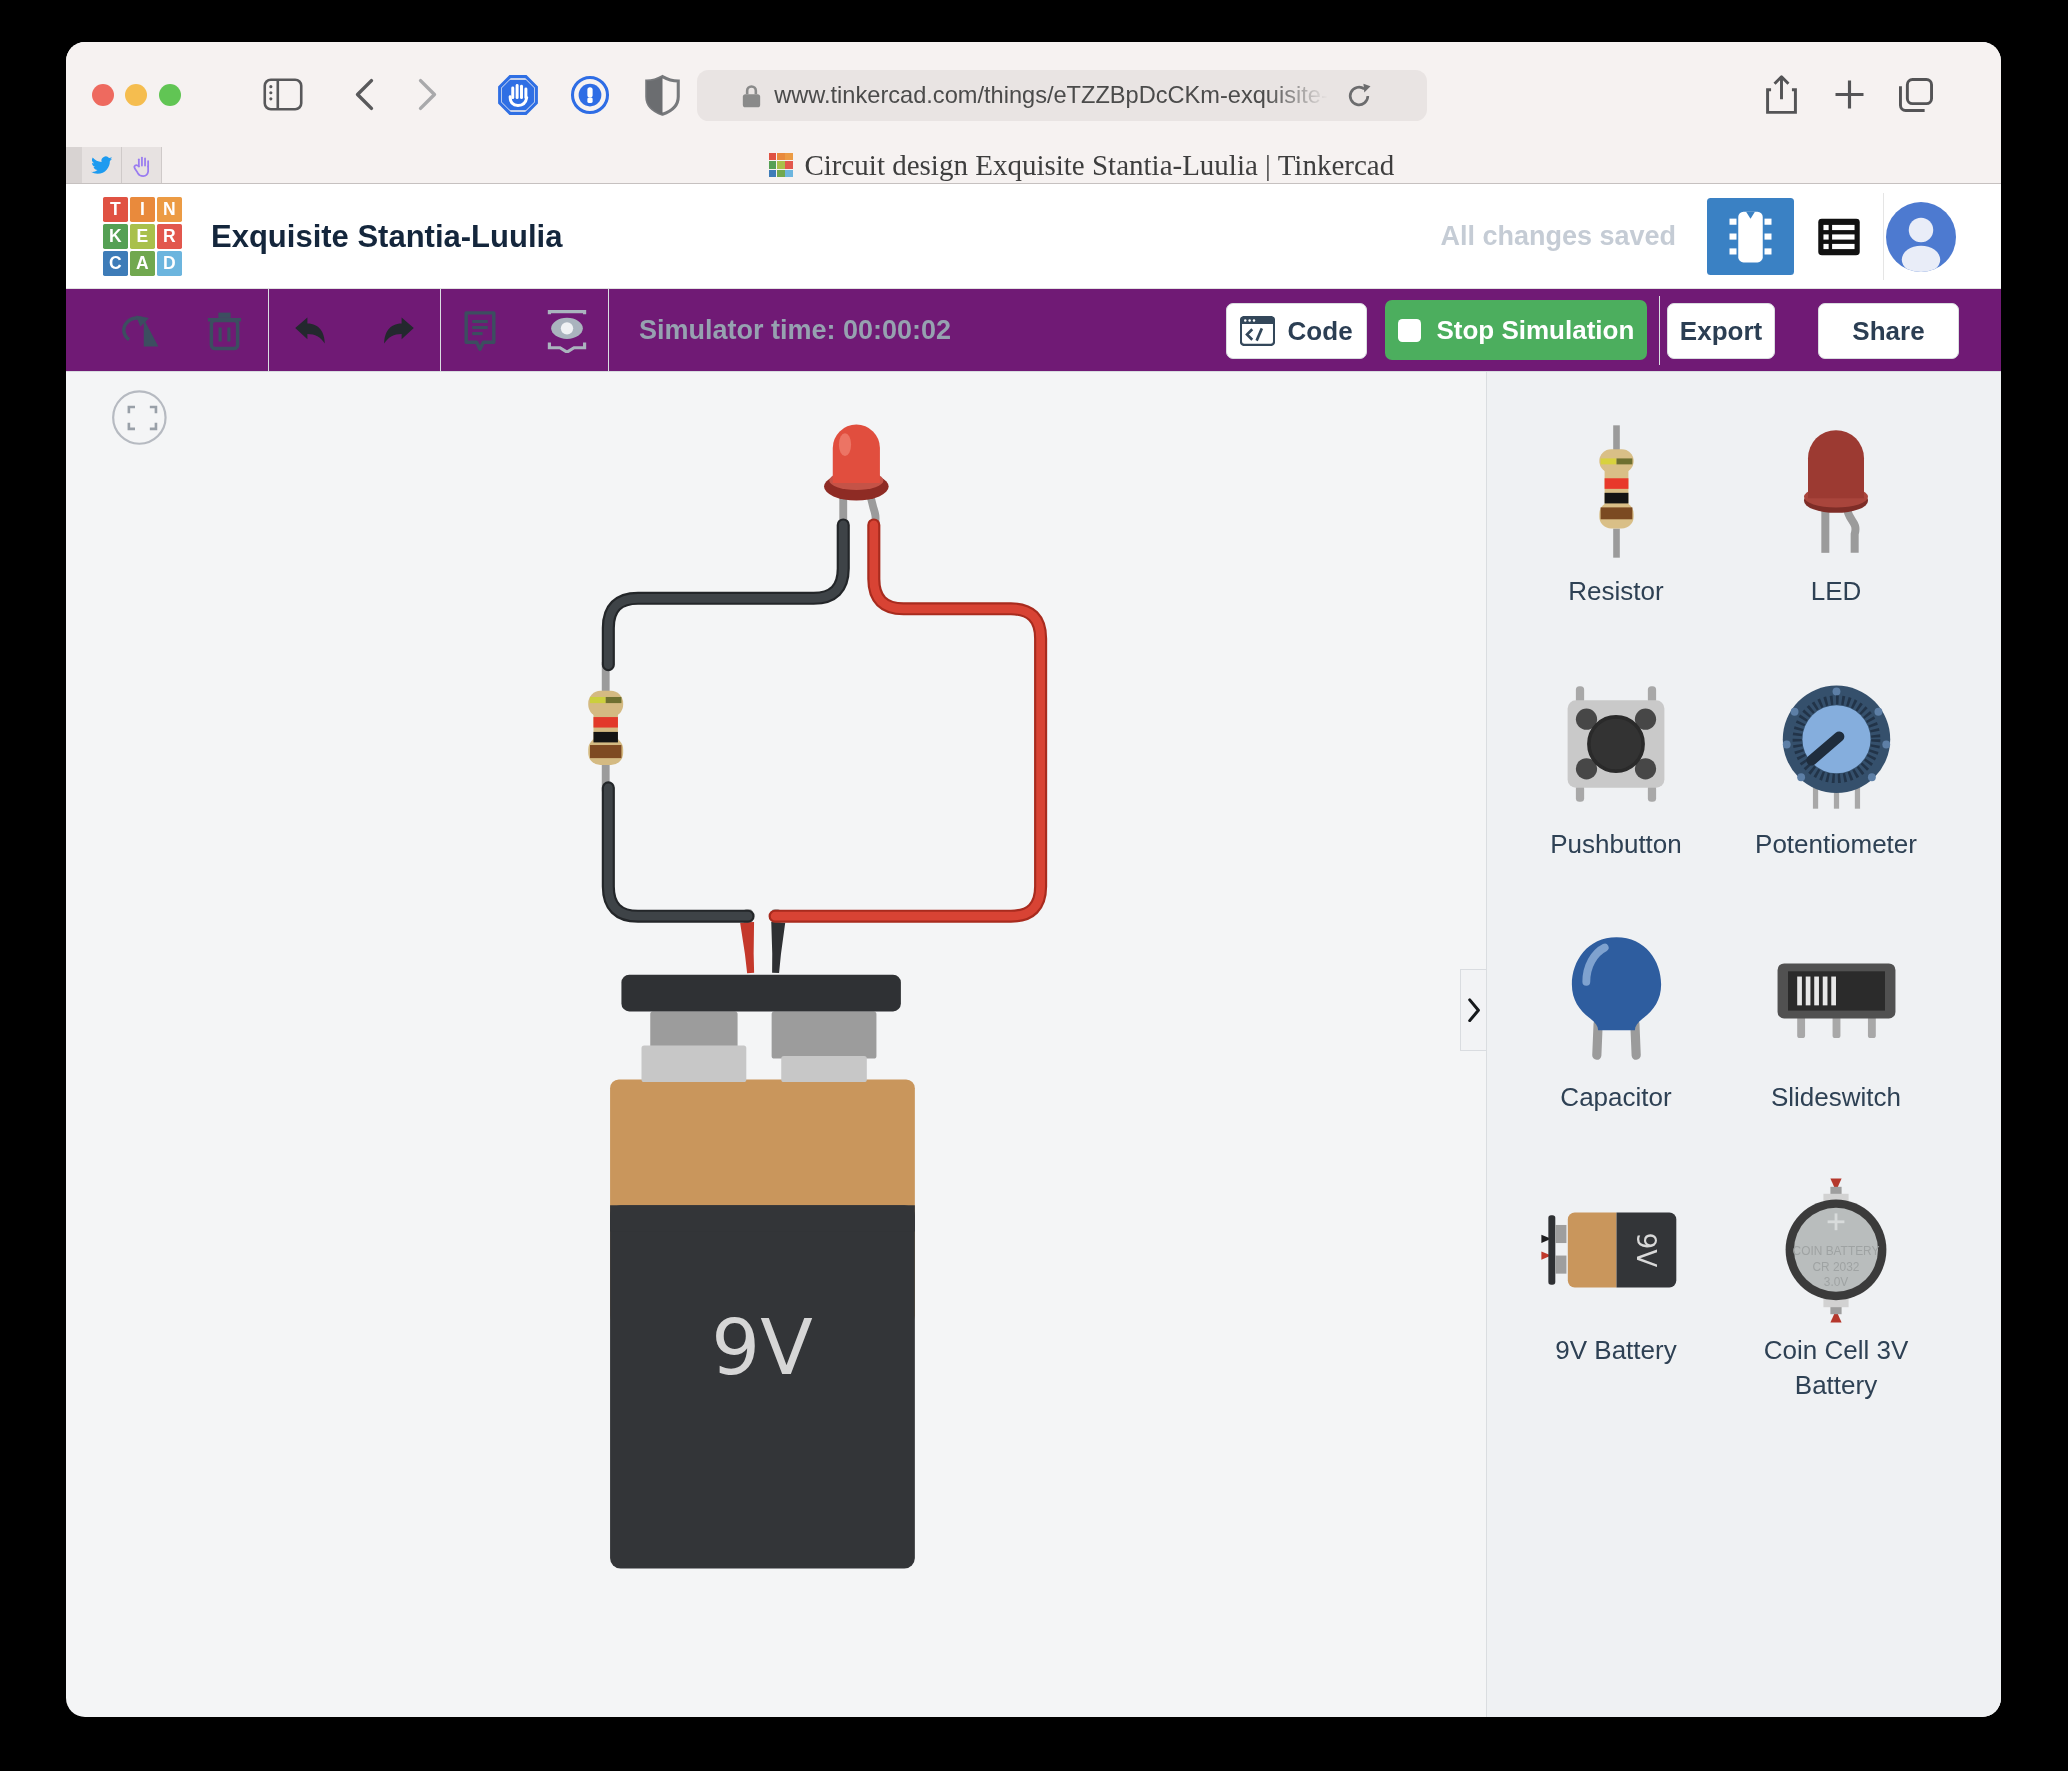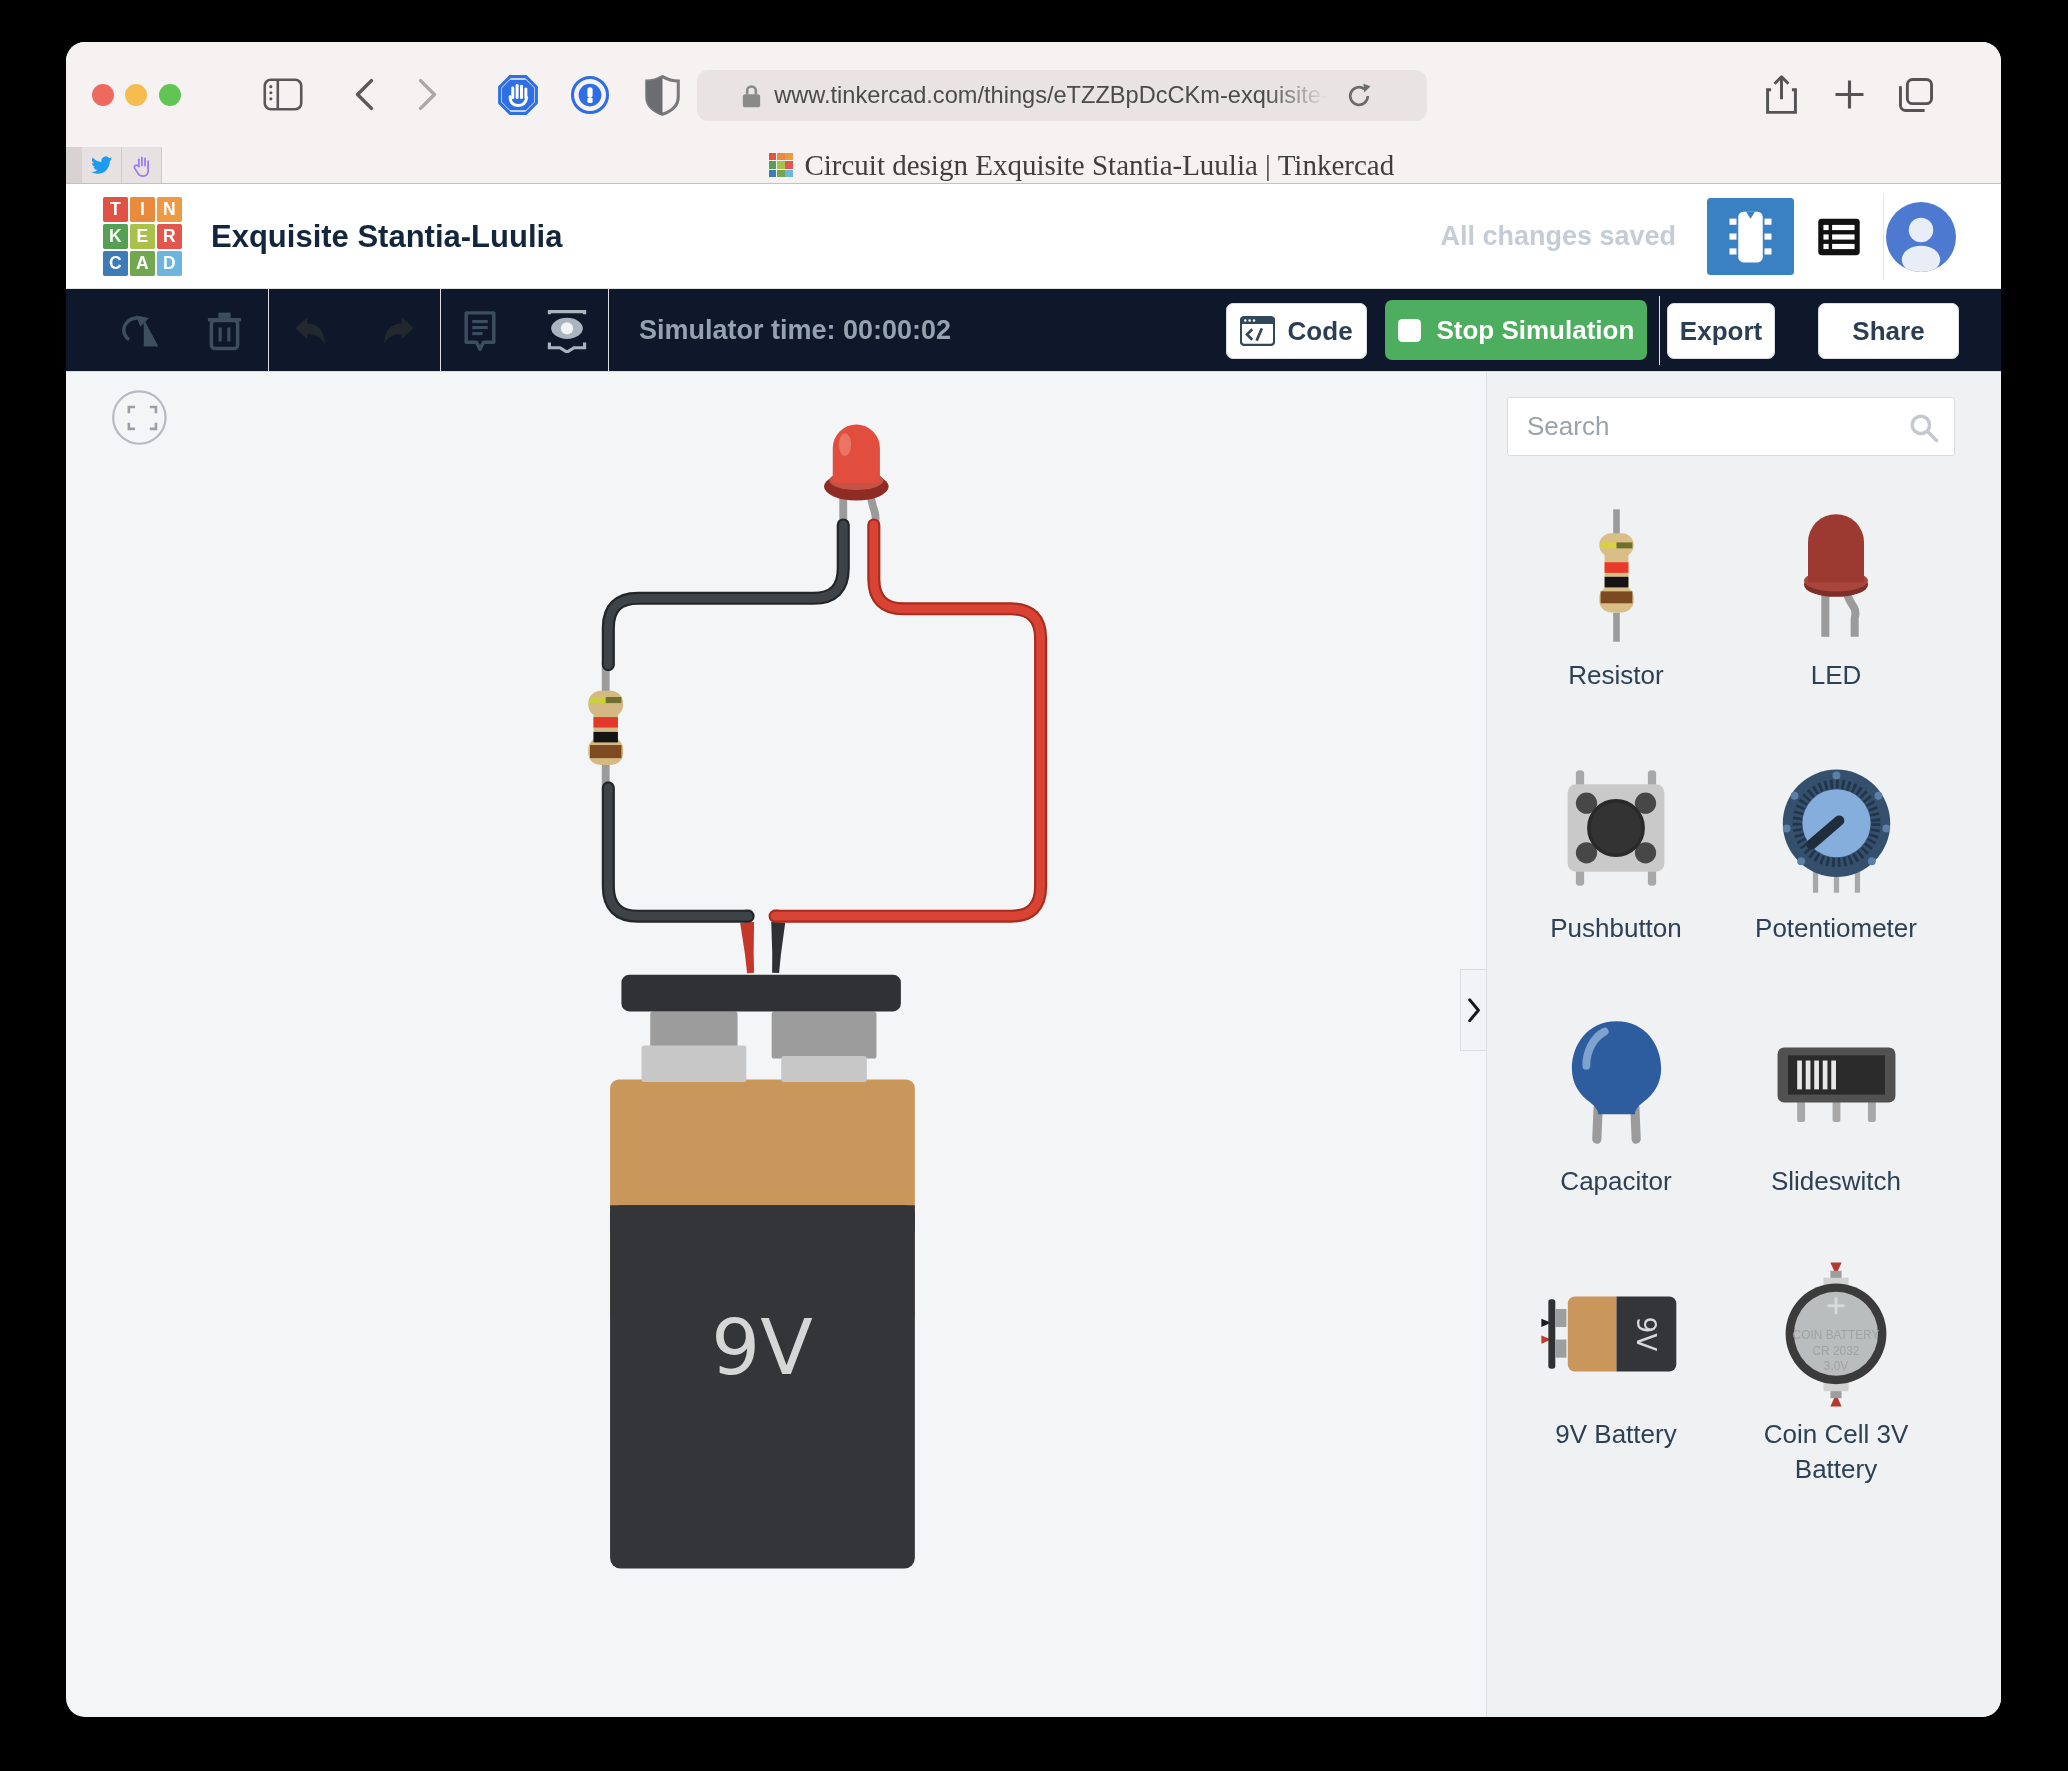--- a/index.html
+++ b/index.html
@@ -44,21 +44,21 @@
     font-weight:600; color:#c5ccd5; }
   .chip-btn { position:absolute; left:1641px; top:14px; width:87px; height:77px;
     background:#3a81c4; border-radius:3.5px; display:flex; align-items:center; justify-content:center; }
   .hlist-btn { position:absolute; left:1733px; top:14px; width:80px; height:77px;
     background:#fff; display:flex; align-items:center; justify-content:center; }
   .header-divider { position:absolute; left:1817px; top:8.7px; width:0.9px; height:87px; background:#e5e5e5; }
   .avatar { position:absolute; left:1820px; top:17.5px; width:70px; height:70px; border-radius:50%;
     overflow:hidden; }
 
   
-  .editor-toolbar { position:relative; height:83px; background:#0f172a; border-bottom:0.9px solid #d8dce0; }
+  .editor-toolbar { position:relative; height:83px; background:#701a75; border-bottom:0.9px solid #d8dce0; }
   .et-icon { position:absolute; top:0; height:83px; display:flex; align-items:center; }
   .et-sep { position:absolute; top:0; width:0.9px; height:83px; background:#dadee2; }
   .sim-time { position:absolute; left:573px; top:0; line-height:83px; font-size:27px;
     font-weight:700; color:#96a2b0; }
   .btn { display:flex; align-items:center; justify-content:center; gap:12.2px;
     background:#fff; border:1.7px solid #d9dce0; border-radius:7px;
     font-size:26px; font-weight:600; color:#2b3e53; }
   .code-btn { position:absolute; left:1160px; top:14px; width:141px; height:56px; }
   .stop-btn { position:absolute; left:1319px; top:11.4px; width:262px; height:60px;
     background:#4cae5e; border:none; border-radius:7px; color:#fff; display:flex;
@@ -414,27 +414,20 @@
     </svg>
 
     <div class="panel-handle">
       <svg width="13" height="24.5" viewBox="0 0 15 28">
           <polyline points="2,2 12,14 2,26" fill="none" stroke="#16191c" stroke-width="3.5" stroke-linecap="round" stroke-linejoin="round"></polyline>
         </svg>
     </div>
 
     <div class="sidebar">
 
-      <div class="sb-search">
-        <input type="text" placeholder="Search" style="">
-        <svg class="mag" width="33" height="33" viewBox="0 0 38 38">
-            <circle cx="16" cy="16" r="10" fill="none" stroke="#c3c9cf" stroke-width="4"></circle>
-            <line x1="24" y1="24" x2="34" y2="34" stroke="#c3c9cf" stroke-width="4" stroke-linecap="round"></line>
-          </svg>
-      </div>
 
       <div class="palette">
 
         <div class="pal-item">
           <div class="icon-box">
               <svg width="45" height="135" viewBox="0 0 34 100">
             <line x1="17" y1="0" x2="17" y2="22" stroke="#9b9b9b" stroke-width="5"></line>
                 <line x1="17" y1="78" x2="17" y2="100" stroke="#9b9b9b" stroke-width="5"></line>
             <rect x="4" y="18" width="26" height="18" rx="9" fill="#d9bf87"></rect>
                 <rect x="4" y="58" width="26" height="20" rx="9" fill="#d9bf87"></rect>

